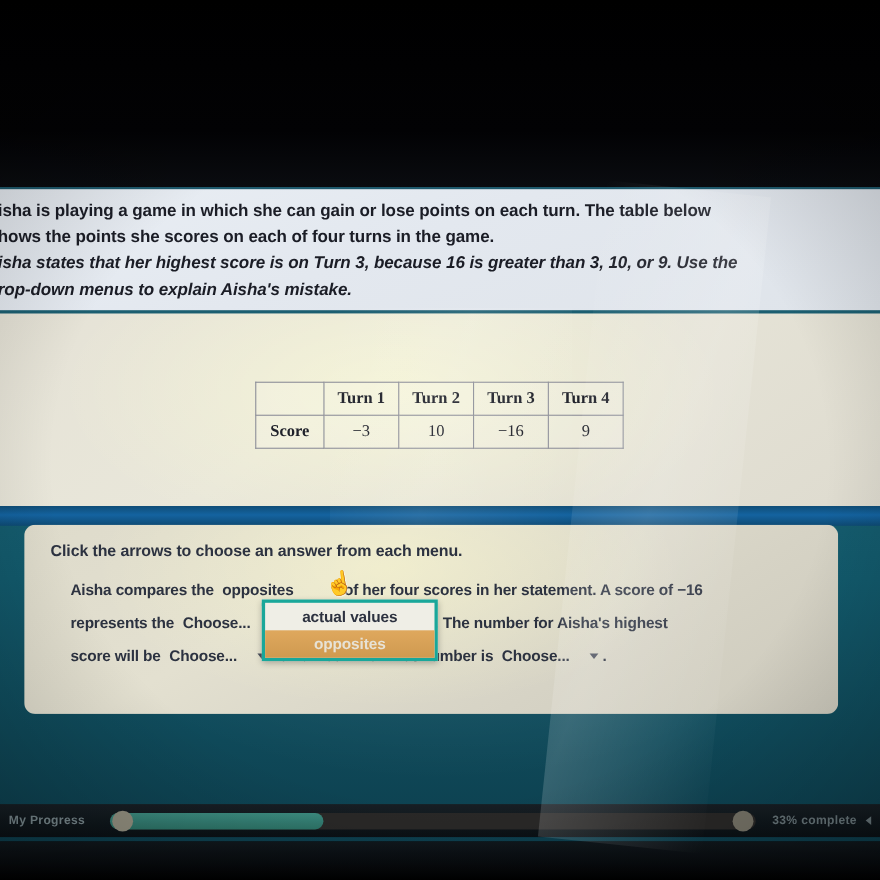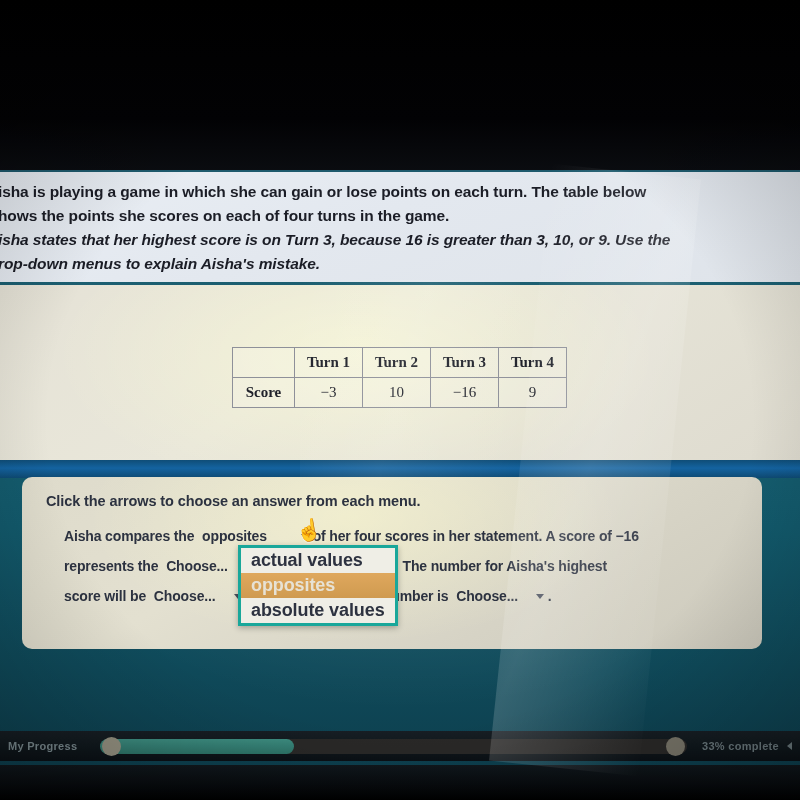--- a/index.html
+++ b/index.html
@@ -164,24 +164,25 @@
     width: 160px;
     border: 3px solid #19a79a;
     background: #efeee6;
     box-shadow: 0 2px 6px rgba(0,0,0,0.28);
     z-index: 40;
   }
   .dd-item {
     height: 25px;
     line-height: 25px;
     padding: 0 10px;
-    font-size: 18px;
+    font-size: 14px;
     font-weight: 600;
     color: #2d3240;
     letter-spacing: -0.1px;
+    text-align: center;
   }
   .dd-item.sel {
     background: linear-gradient(180deg,#dfa85d 0%, #cf9a50 100%);
     color: #e7e2d5;
   }
 
   
   .cursor-hand {
     position: absolute;
     left: 296px; top: 519px;
@@ -338,21 +339,20 @@
         <span class="dd-value">Choose...</span><span class="dd-caret tight"></span>
       </span>
       <span>.</span>
     </div>
 
     <div class="dd-underline"></div>
 
     <div class="dd-menu">
       <div class="dd-item">actual values</div>
       <div class="dd-item sel">opposites</div>
-      <div class="dd-item">absolute values</div>
     </div>
 
   </div>
 
   <div class="cursor-hand">☝</div>
 
   <div class="progress-bar">
     <div class="progress-label">My Progress</div>
     <div class="progress-track">
       <div class="progress-fill" style="width: 33%;"></div>

